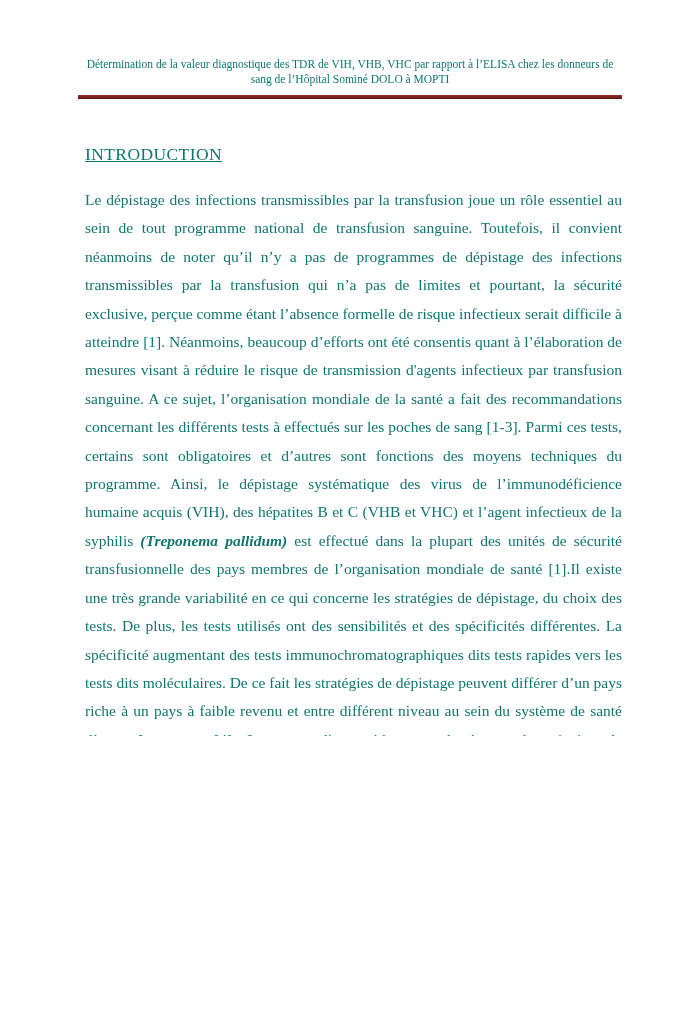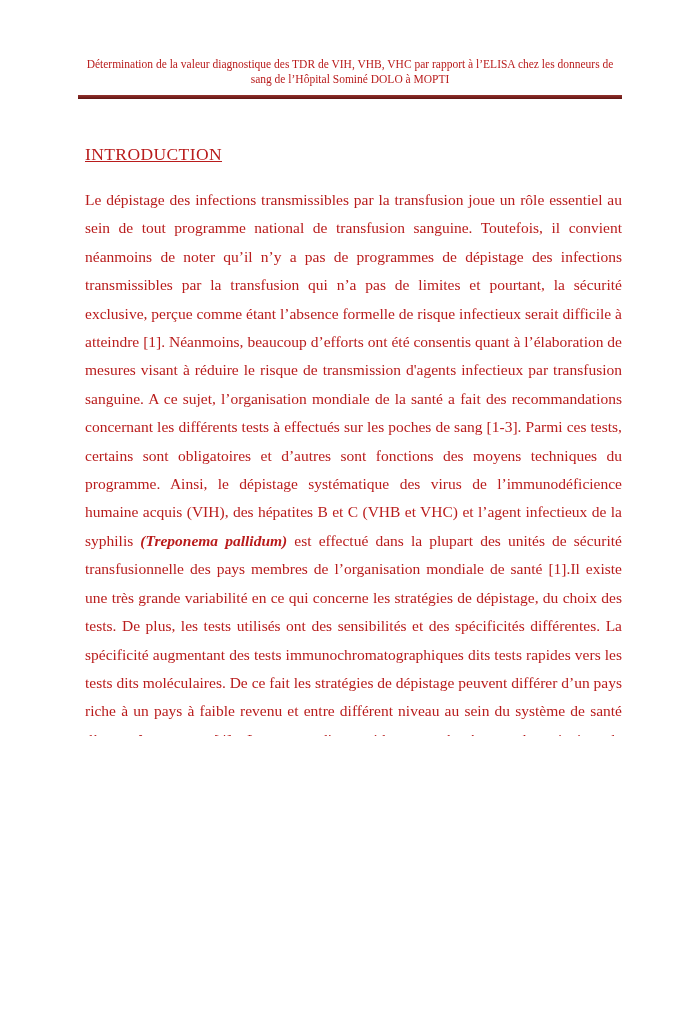--- a/index.html
+++ b/index.html
@@ -6,21 +6,21 @@
     margin: 0;
     padding: 0;
     background: #ffffff;
   }
   .page {
     position: relative;
     width: 700px;
     height: 736px;
     background: #ffffff;
     font-family: "Liberation Serif", serif;
-    color: #b91c1c;
+    color: #0f766e;
     box-sizing: border-box;
     overflow: hidden;
   }
   .header {
     padding-top: 57px;
     text-align: center;
   }
   .header-text {
     font-size: 11.5px;
     line-height: 15px;

